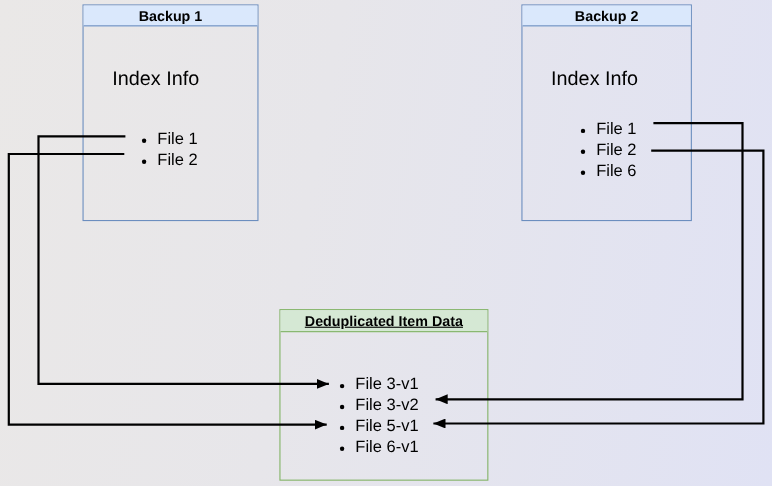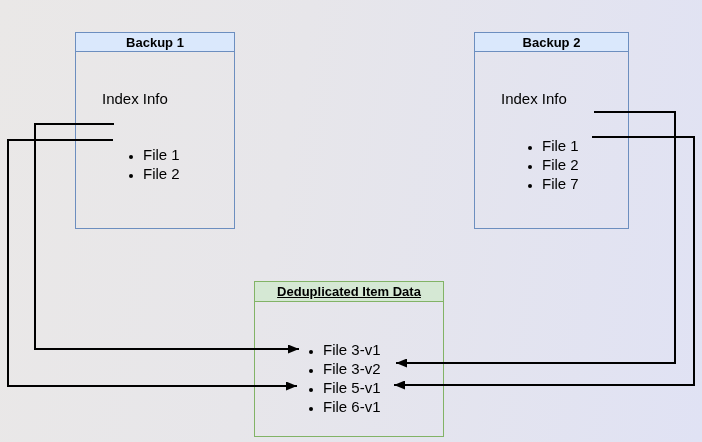--- a/index.html
+++ b/index.html
@@ -20,36 +20,36 @@
     width: 702px;
     height: 442px;
     overflow: hidden;
     background: linear-gradient(100deg, #eae8e7 0%, #e7e6ea 40%, #e0e2f4 100%);
   }
   .box {
     position: absolute;
     border: 1px solid;
     background: transparent;
   }
-  .box.blue  { border-color: var(--backup-border); margin-top: 28px; }
+  .box.blue  { border-color: var(--backup-border); }
   .box.green { border-color: var(--dedup-border); text-decoration: underline; }
   .box-header {
     width: 100%;
     text-align: center;
     font-weight: bold;
     font-size: 13px;
     border-bottom: 1px solid;
   }
   .box.blue  .box-header { background: var(--backup-header-fill); border-color: var(--backup-border); height: 19px; line-height: 19px; }
   .box.green .box-header { background: var(--dedup-header-fill);  border-color: var(--dedup-border);  height: 20px; line-height: 20px; }
   .subtitle {
     position: absolute;
     left: 26px;
     top: 57px;
-    font-size: 15px;
+    font-size: 18px;
     line-height: 18px;
     text-align: right;
   }
   .file-list {
     position: absolute;
     margin: 0;
     list-style: disc;
     font-size: 15px;
     line-height: 19px;
   }
@@ -85,21 +85,21 @@
   </div>
 
   <div class="box blue" style="left:474px; top:4px; width:155px; height:197px;">
     <div class="box-header">
       <span>Backup 2</span>
     </div>
     <div class="subtitle">Index Info</div>
     <ul class="file-list" style="top:103px; left:0; padding-left:67px;">
       <li>File 1</li>
       <li>File 2</li>
-      <li>File 7</li>
+      <li>File 6</li>
     </ul>
   </div>
 
   <div class="box green" style="left:254px; top:281px; width:190px; height:156px;">
     <div class="box-header">
       <span>Deduplicated Item Data</span>
     </div>
     <ul class="file-list" style="top:58px; left:0; padding-left:68px;">
       <li>File 3-v1</li>
       <li>File 3-v2</li>

